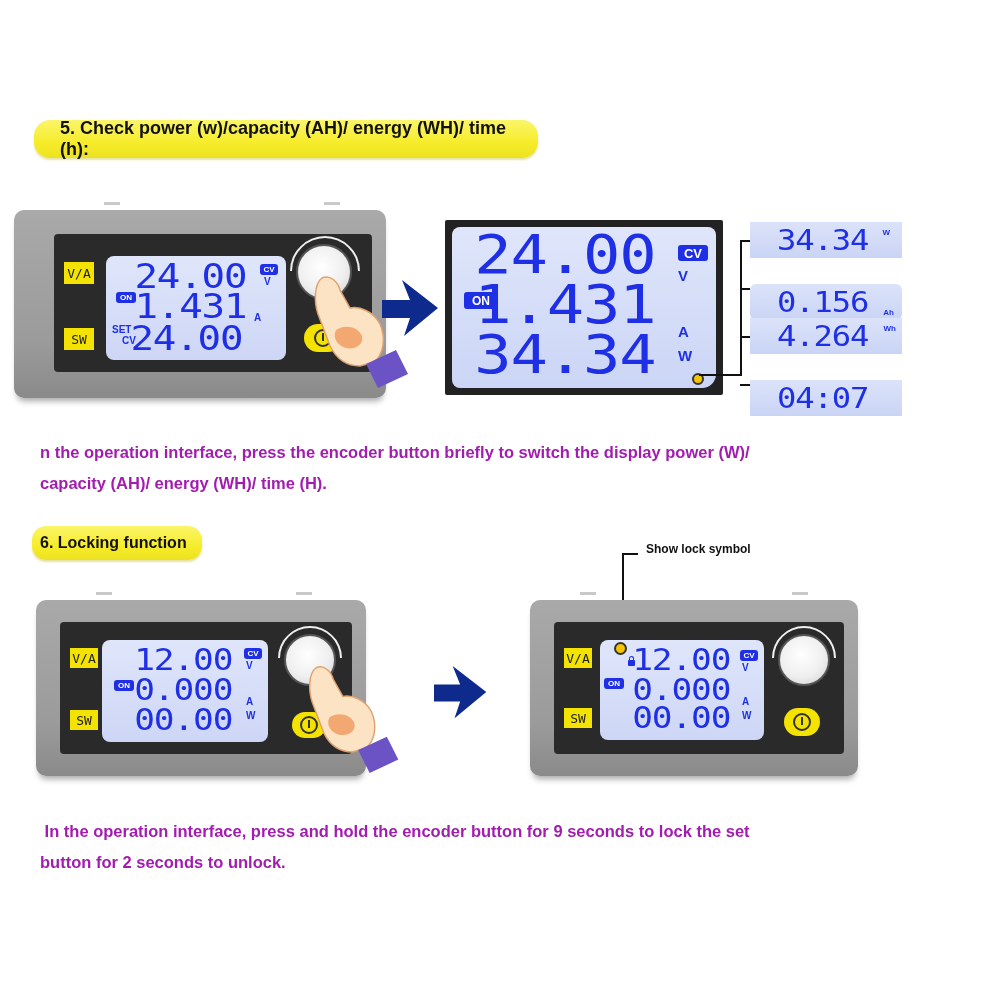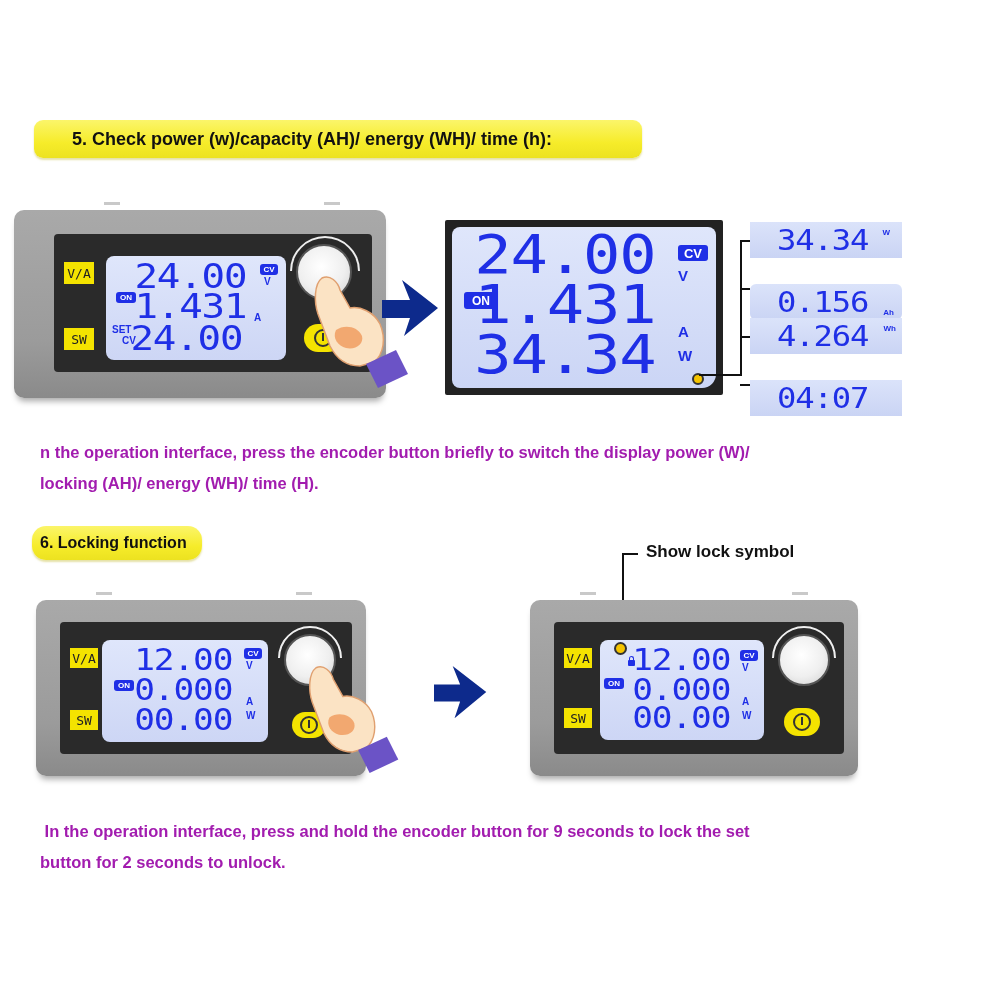--- a/index.html
+++ b/index.html
@@ -1,19 +1,19 @@
 <!DOCTYPE html>
 <html><head>
 <meta charset="utf-8">
 <style>
   html, body { margin:0; padding:0; background:#ffffff; }
   body { width:1001px; height:1001px; position:relative; overflow:hidden; font-family:"Liberation Sans", sans-serif; color:#111; }
 
   .banner { position:absolute; background:linear-gradient(180deg,#fbf56a 0%,#f6ec2a 60%,#ece220 100%); border-radius:16px; box-shadow:0 2px 2px rgba(180,170,0,0.35); font-weight:bold; color:#111; display:flex; align-items:center; }
-  .banner-5 { left:34px; top:120px; width:608px; height:38px; font-size:18px; padding-left:38px; box-sizing:border-box;border-radius:9px; }
+  .banner-5 { left:34px; top:120px; width:504px; height:38px; font-size:18px; padding-left:26px; box-sizing:border-box; }
   .banner-6 { left:32px; top:526px; width:170px; height:34px; font-size:16px; padding-left:8px; box-sizing:border-box; border-radius:14px; }
 
   .para { position:absolute; font-weight:bold; font-size:16.5px; line-height:31px; color:#a21caf; white-space:nowrap; }
   .para-1 { left:40px; top:437px; }
   .para-2 { left:40px; top:816px; }
 
   
   .device { position:absolute; background:linear-gradient(180deg,#a9a9a9 0%,#9b9b9b 70%,#8a8a8a 100%); border-radius:10px; box-shadow:0 6px 6px -3px rgba(0,0,0,0.35); }
   .device .ears { position:absolute; top:-10px; height:10px; width:100%; }
   .device .ear { position:absolute; top:2px; width:16px; height:3px; background:#c9c9c9; }
@@ -37,21 +37,21 @@
   .big-lcd-frame { position:absolute; left:445px; top:220px; width:278px; height:175px; background:#222; border-radius:2px; }
   .big-lcd { position:absolute; left:7px; top:7px; width:264px; height:161px; background:linear-gradient(180deg,#dfe6fb 0%,#cbd5f5 100%); border-radius:8px 8px 14px 8px; }
 
   .mini { position:absolute; left:750px; width:152px; height:36px; background:linear-gradient(180deg,#dbe3fa 0%,#cad4f4 100%); }
   .mini .val { position:absolute; right:34px; top:2px; font-family:"DejaVu Sans Mono", monospace; font-size:28px; color:#1f2fe6; transform:scaleX(1.15); transform-origin:right center; letter-spacing:-1px; }
   .mini .u { position:absolute; right:12px; font-weight:bold; font-size:8px; color:#1f2fe6; }
 
   .conn-line { position:absolute; background:#111; }
   .dot { position:absolute; background:#f5c400; border:2px solid #333; border-radius:50%; }
 
-  .lock-label { position:absolute; left:646px; top:542px; font-weight:bold; font-size:17px; color:#111; }
+  .lock-label { position:absolute; left:646px; top:542px; font-weight:bold; font-size:12px; color:#111; }
 </style>
 </head>
 <body>
 
 <div class="banner banner-5">
   <span>5. Check power (w)/capacity (AH)/ energy (WH)/ time (h):</span>
 </div>
 
 <div class="device" style="left:14px;top:210px;width:372px;height:188px;">
   <div class="ears">
@@ -126,21 +126,21 @@
 <div class="mini" style="top:318px;">
   <span class="val">4.264</span>
   <span class="u" style="top:6px;right:6px;">Wh</span>
 </div>
 <div class="mini" style="top:380px;">
   <span class="val">04:07</span>
 </div>
 
 <div class="para para-1">
   <div>n the operation interface, press the encoder button briefly to switch the display power (W)/</div>
-  <div>locking (AH)/ energy (WH)/ time (H).</div>
+  <div>capacity (AH)/ energy (WH)/ time (H).</div>
 </div>
 
 <div class="banner banner-6">
   <span>6. Locking function</span>
 </div>
 
 <div class="device" style="left:36px;top:600px;width:330px;height:176px;">
   <div class="ears">
     <div class="ear" style="left:60px;"></div>
     <div class="ear" style="left:260px;"></div>

